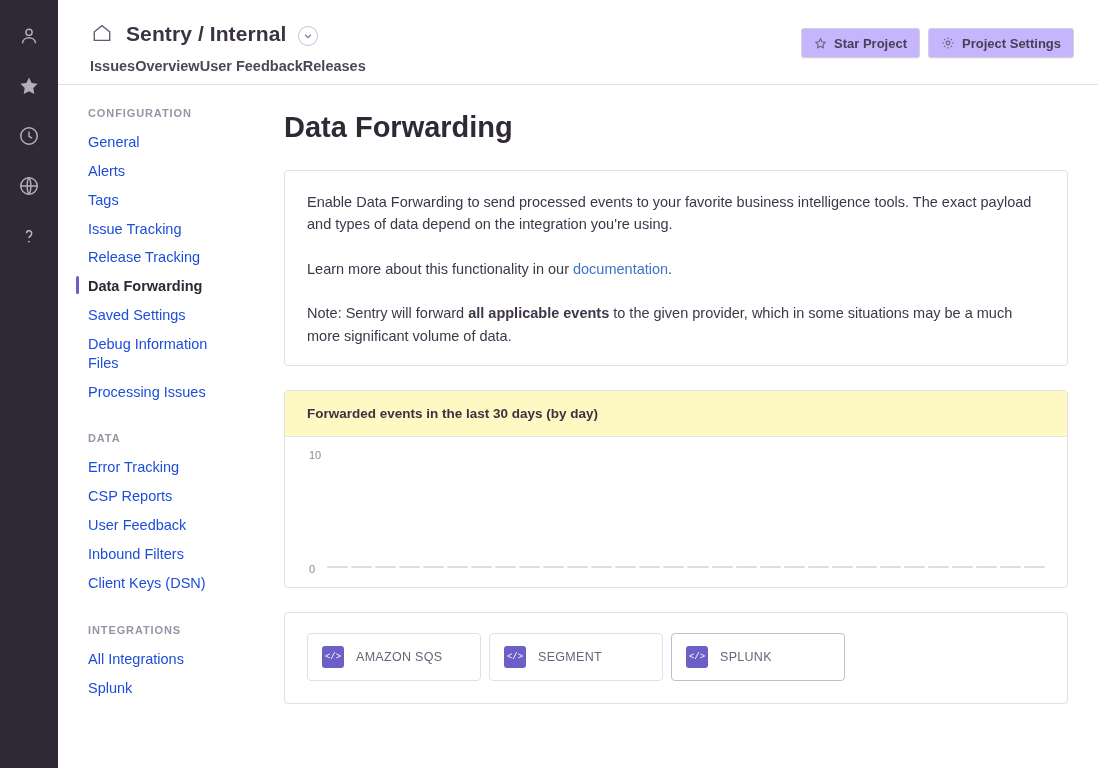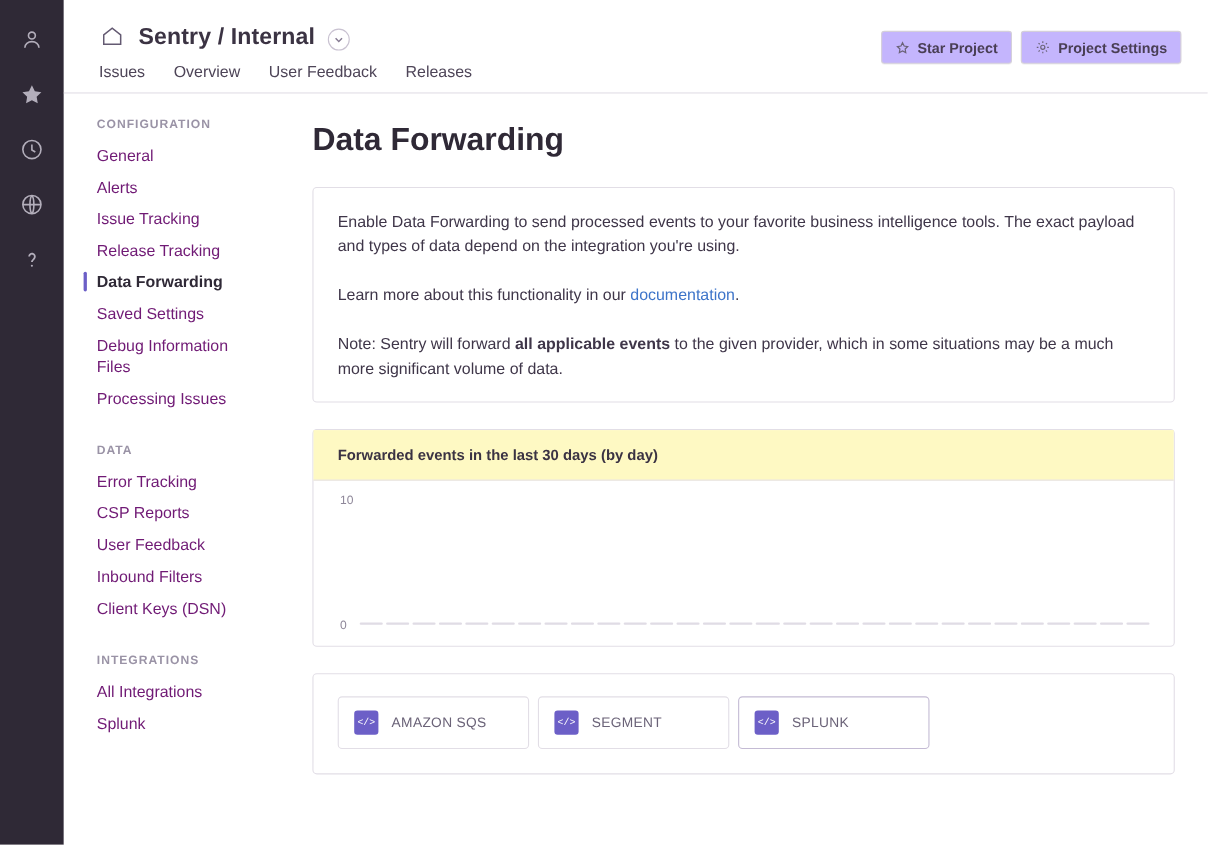--- a/index.html
+++ b/index.html
@@ -47,21 +47,21 @@
   }
   .crumb-title {
     font-size: 21px; font-weight: bold; color: #3b3343; letter-spacing: .1px;
   }
   .crumb-caret {
     width: 20px; height: 20px; border: 1px solid #c9c2d1; border-radius: 50%;
     display: flex; align-items: center; justify-content: center; color: #867b92;
     margin-left: 2px;
   }
   .nav {
-    display: flex; gap: 26px; margin-top: 12px; padding-left: 2px;
+    display: flex; margin-top: 12px; padding-left: 2px; font-weight: bold;
   }
   .nav a {
     font-size: 14.5px; color: #4e4558; text-decoration: none; padding-bottom: 8px;
   }
 
   .header-actions {
     position: absolute; right: 24px; top: 28px;
     display: flex; gap: 8px;
   }
   .btn {
@@ -81,21 +81,21 @@
     width: 198px; flex: 0 0 198px;
     padding: 22px 0 0 30px;
   }
   .side-group-title {
     font-size: 11px; letter-spacing: .9px; color: #9a93a6;
     font-weight: bold; text-transform: uppercase;
     margin: 0 0 9px 0;
   }
   .side-group + .side-group { margin-top: 26px; }
   .side-item {
-    font-size: 14.5px; color: #701a75;
+    font-size: 14.5px; color: #1d4ed8;
     padding: 5px 0 5px 0; line-height: 1.3;
     position: relative; cursor: pointer;
     max-width: 150px;
   }
   .side-item.active { color: #2f2936; font-weight: bold; }
   .side-item.active::before {
     content: ""; position: absolute; left: -12px; top: 4px;
     width: 3px; height: 18px; background: #6c5fc7; border-radius: 2px;
   }
 
@@ -247,20 +247,21 @@
     </div>
 
     <div class="body">
 
       <div class="sidebar">
 
         <div class="side-group">
           <div class="side-group-title">CONFIGURATION</div>
           <div class="side-item">General</div>
           <div class="side-item">Alerts</div>
+          <div class="side-item">Tags</div>
           <div class="side-item">Issue Tracking</div>
           <div class="side-item">Release Tracking</div>
           <div class="side-item active">Data Forwarding</div>
           <div class="side-item">Saved Settings</div>
           <div class="side-item">Debug Information Files</div>
           <div class="side-item">Processing Issues</div>
         </div>
 
         <div class="side-group">
           <div class="side-group-title">DATA</div>

